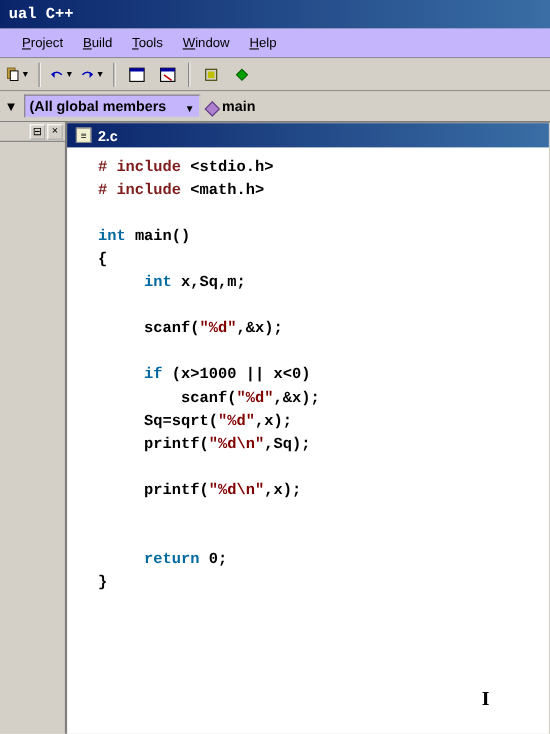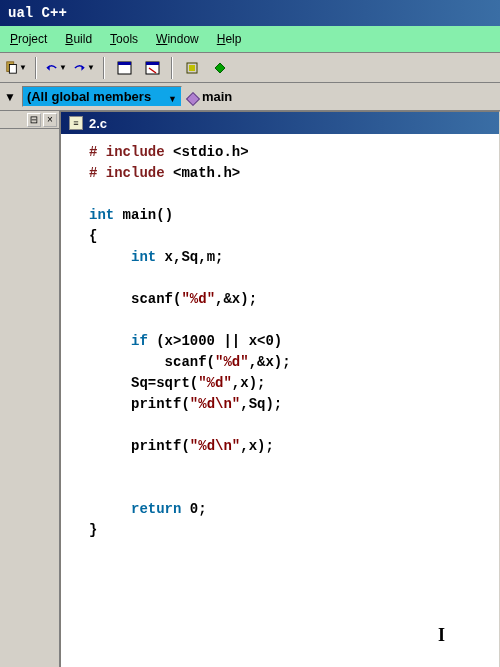--- a/index.html
+++ b/index.html
@@ -13,23 +13,23 @@
 .titlebar {
   background: linear-gradient(to right, #0a246a, #3a6ea5);
   color: #fff;
   padding: 4px 8px;
   font-size: 14px;
   font-weight: bold;
   height: 26px;
   display: flex; align-items: center; font-family: Liberation Mono, monospace;
 }
 .menubar {
-  background: #86efac;
-  border-bottom: 1px solid #808080;
-  padding: 3px 2px;
+  background: #c4b5fd;
+  border-bottom: 1px solid #808080;
+  padding: 3px 12px;
   display: flex;
   gap: 2px;
 }
 .menu-item {
   padding: 3px 8px;
   cursor: pointer;
 }
 .menu-item .mn { text-decoration: underline; }
 .toolbar {
   background: #d4d0c8;
@@ -51,21 +51,21 @@
 .tb-dd { font-size: 8px; margin-left: 1px; }
 .scope-bar {
   background: #d4d0c8;
   border-bottom: 1px solid #808080;
   padding: 3px 4px;
   display: flex;
   align-items: center;
   gap: 6px;
 }
 .scope-dd {
-  background: #0ea5e9;
+  background: #c4b5fd;
   border: 1px inset #d4d0c8;
   padding: 2px 4px;
   font-size: 13px;
   display: flex; align-items: flex-end; gap: 6px;
   min-width: 160px;
   font-weight: bold;
 }
 .scope-dd .arr { margin-left: auto; font-size: 9px; }
 .func-label {
   display: flex; align-items: flex-end; gap: 4px;

